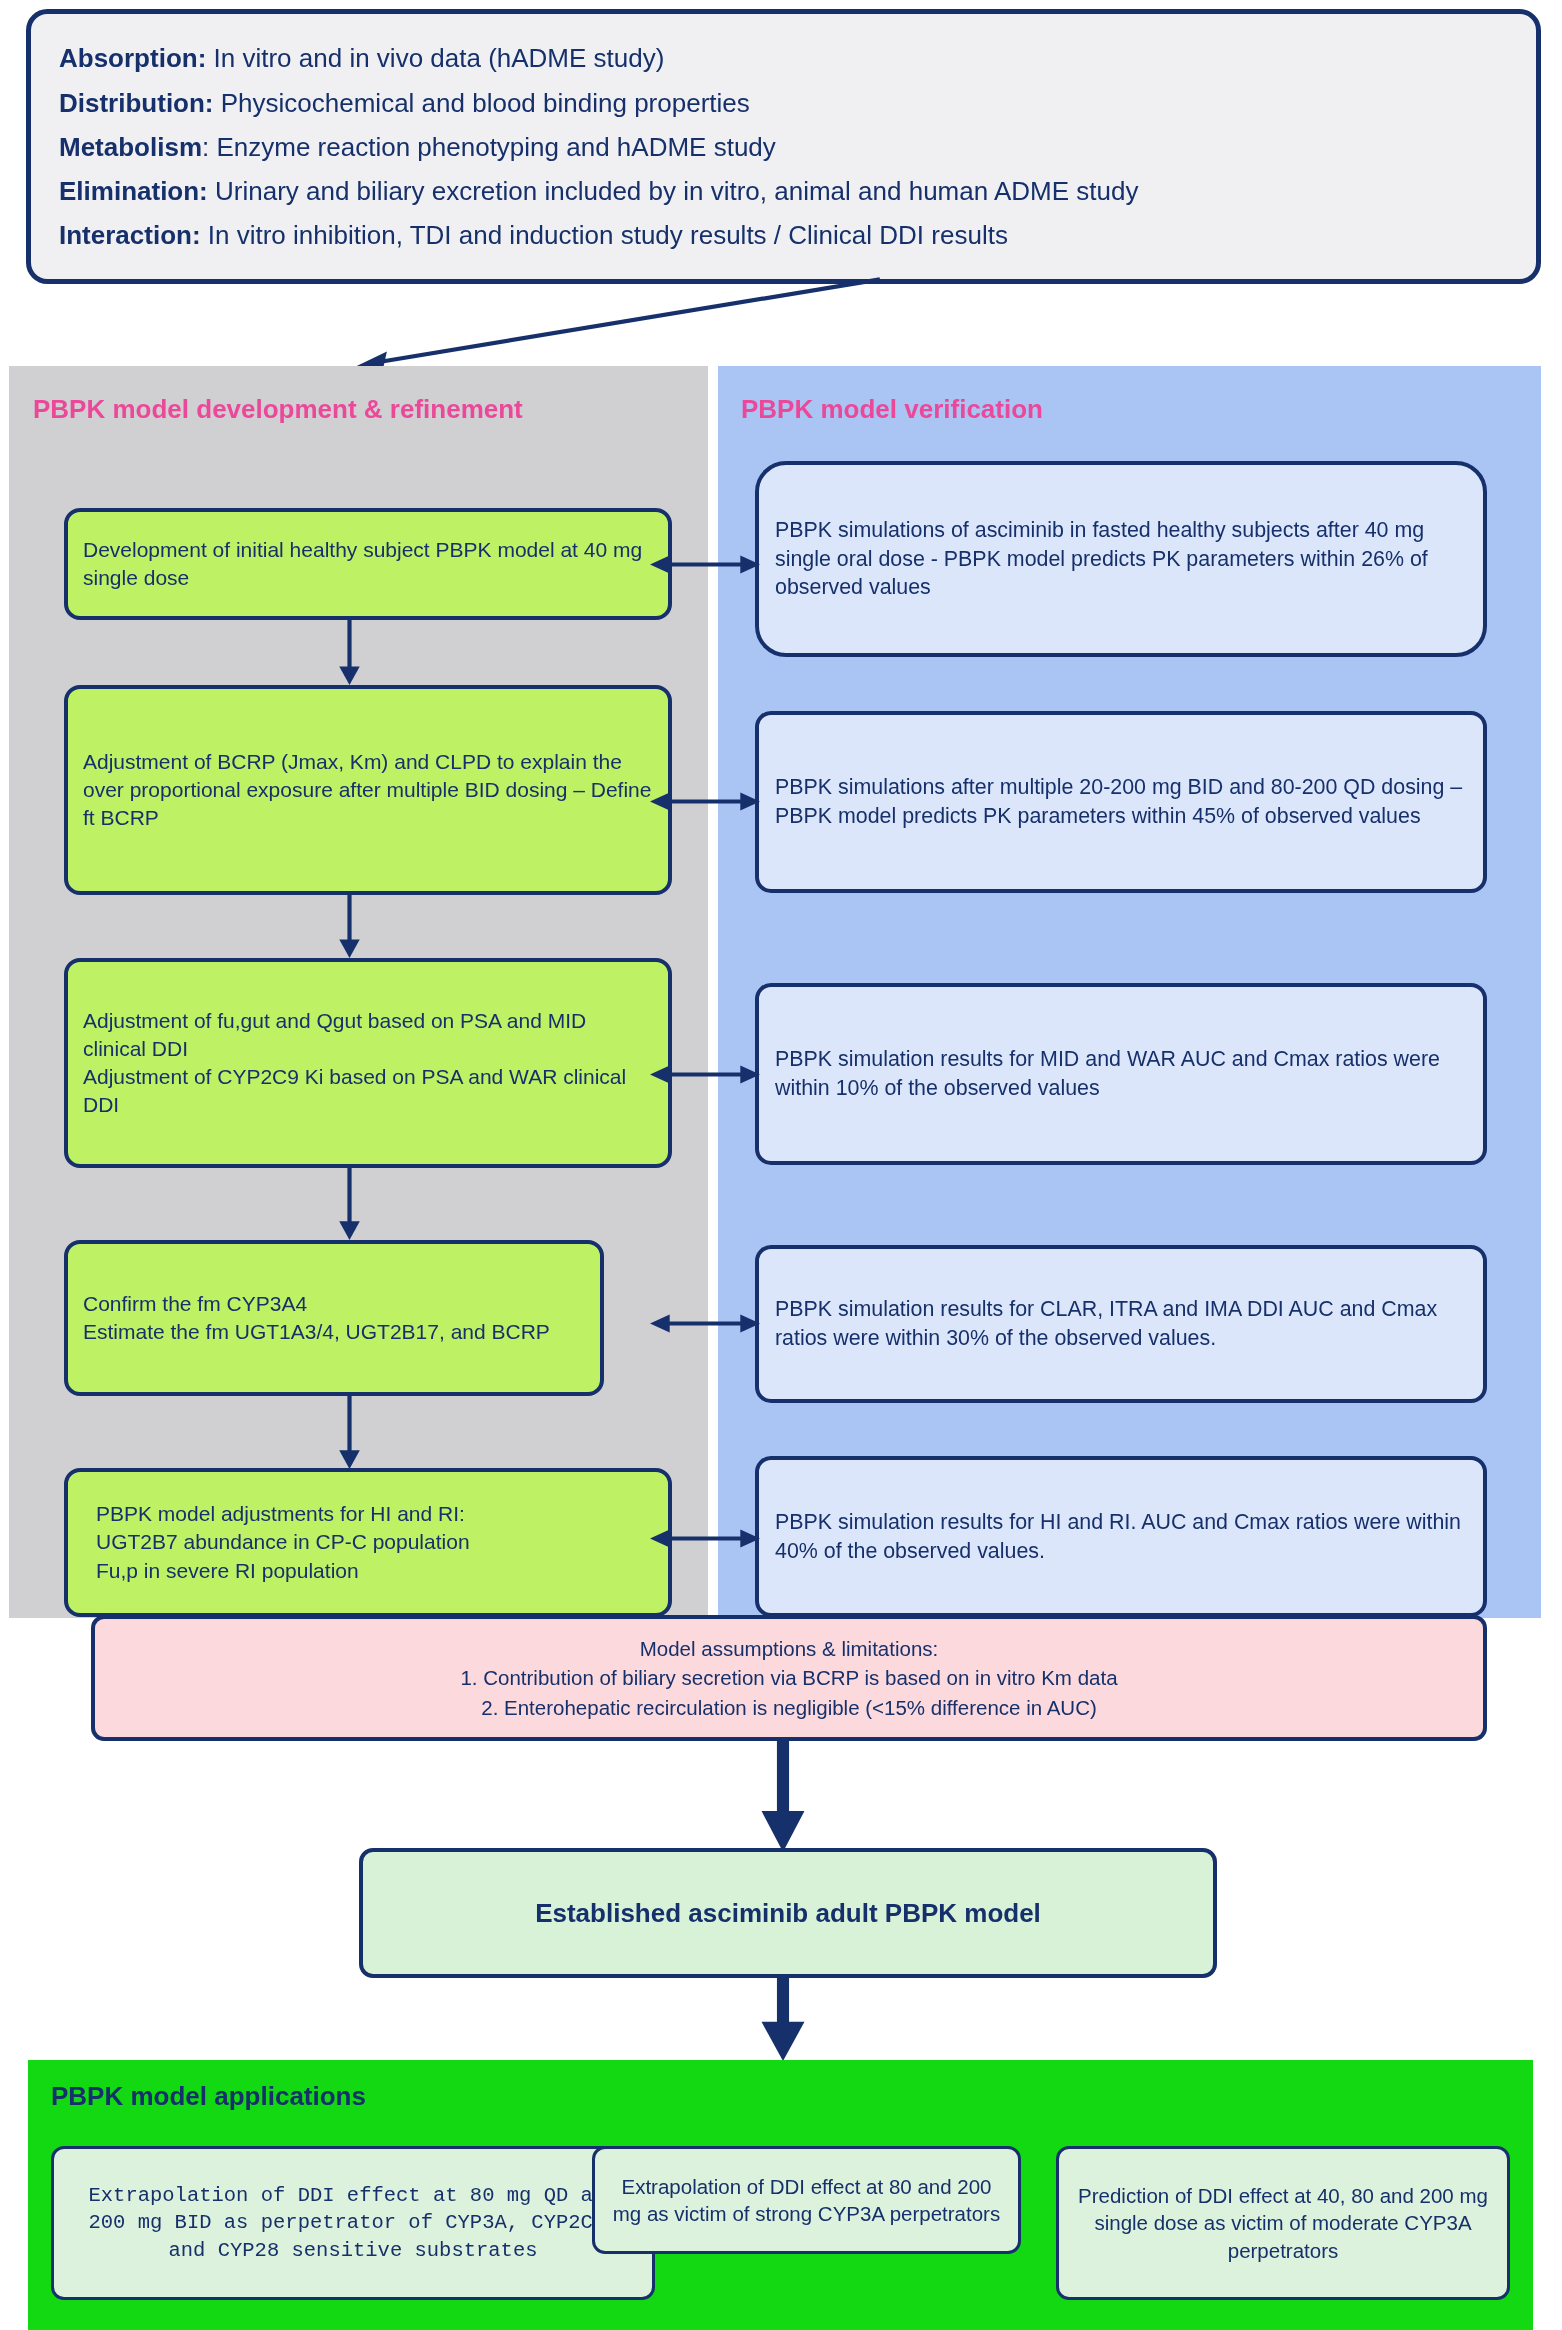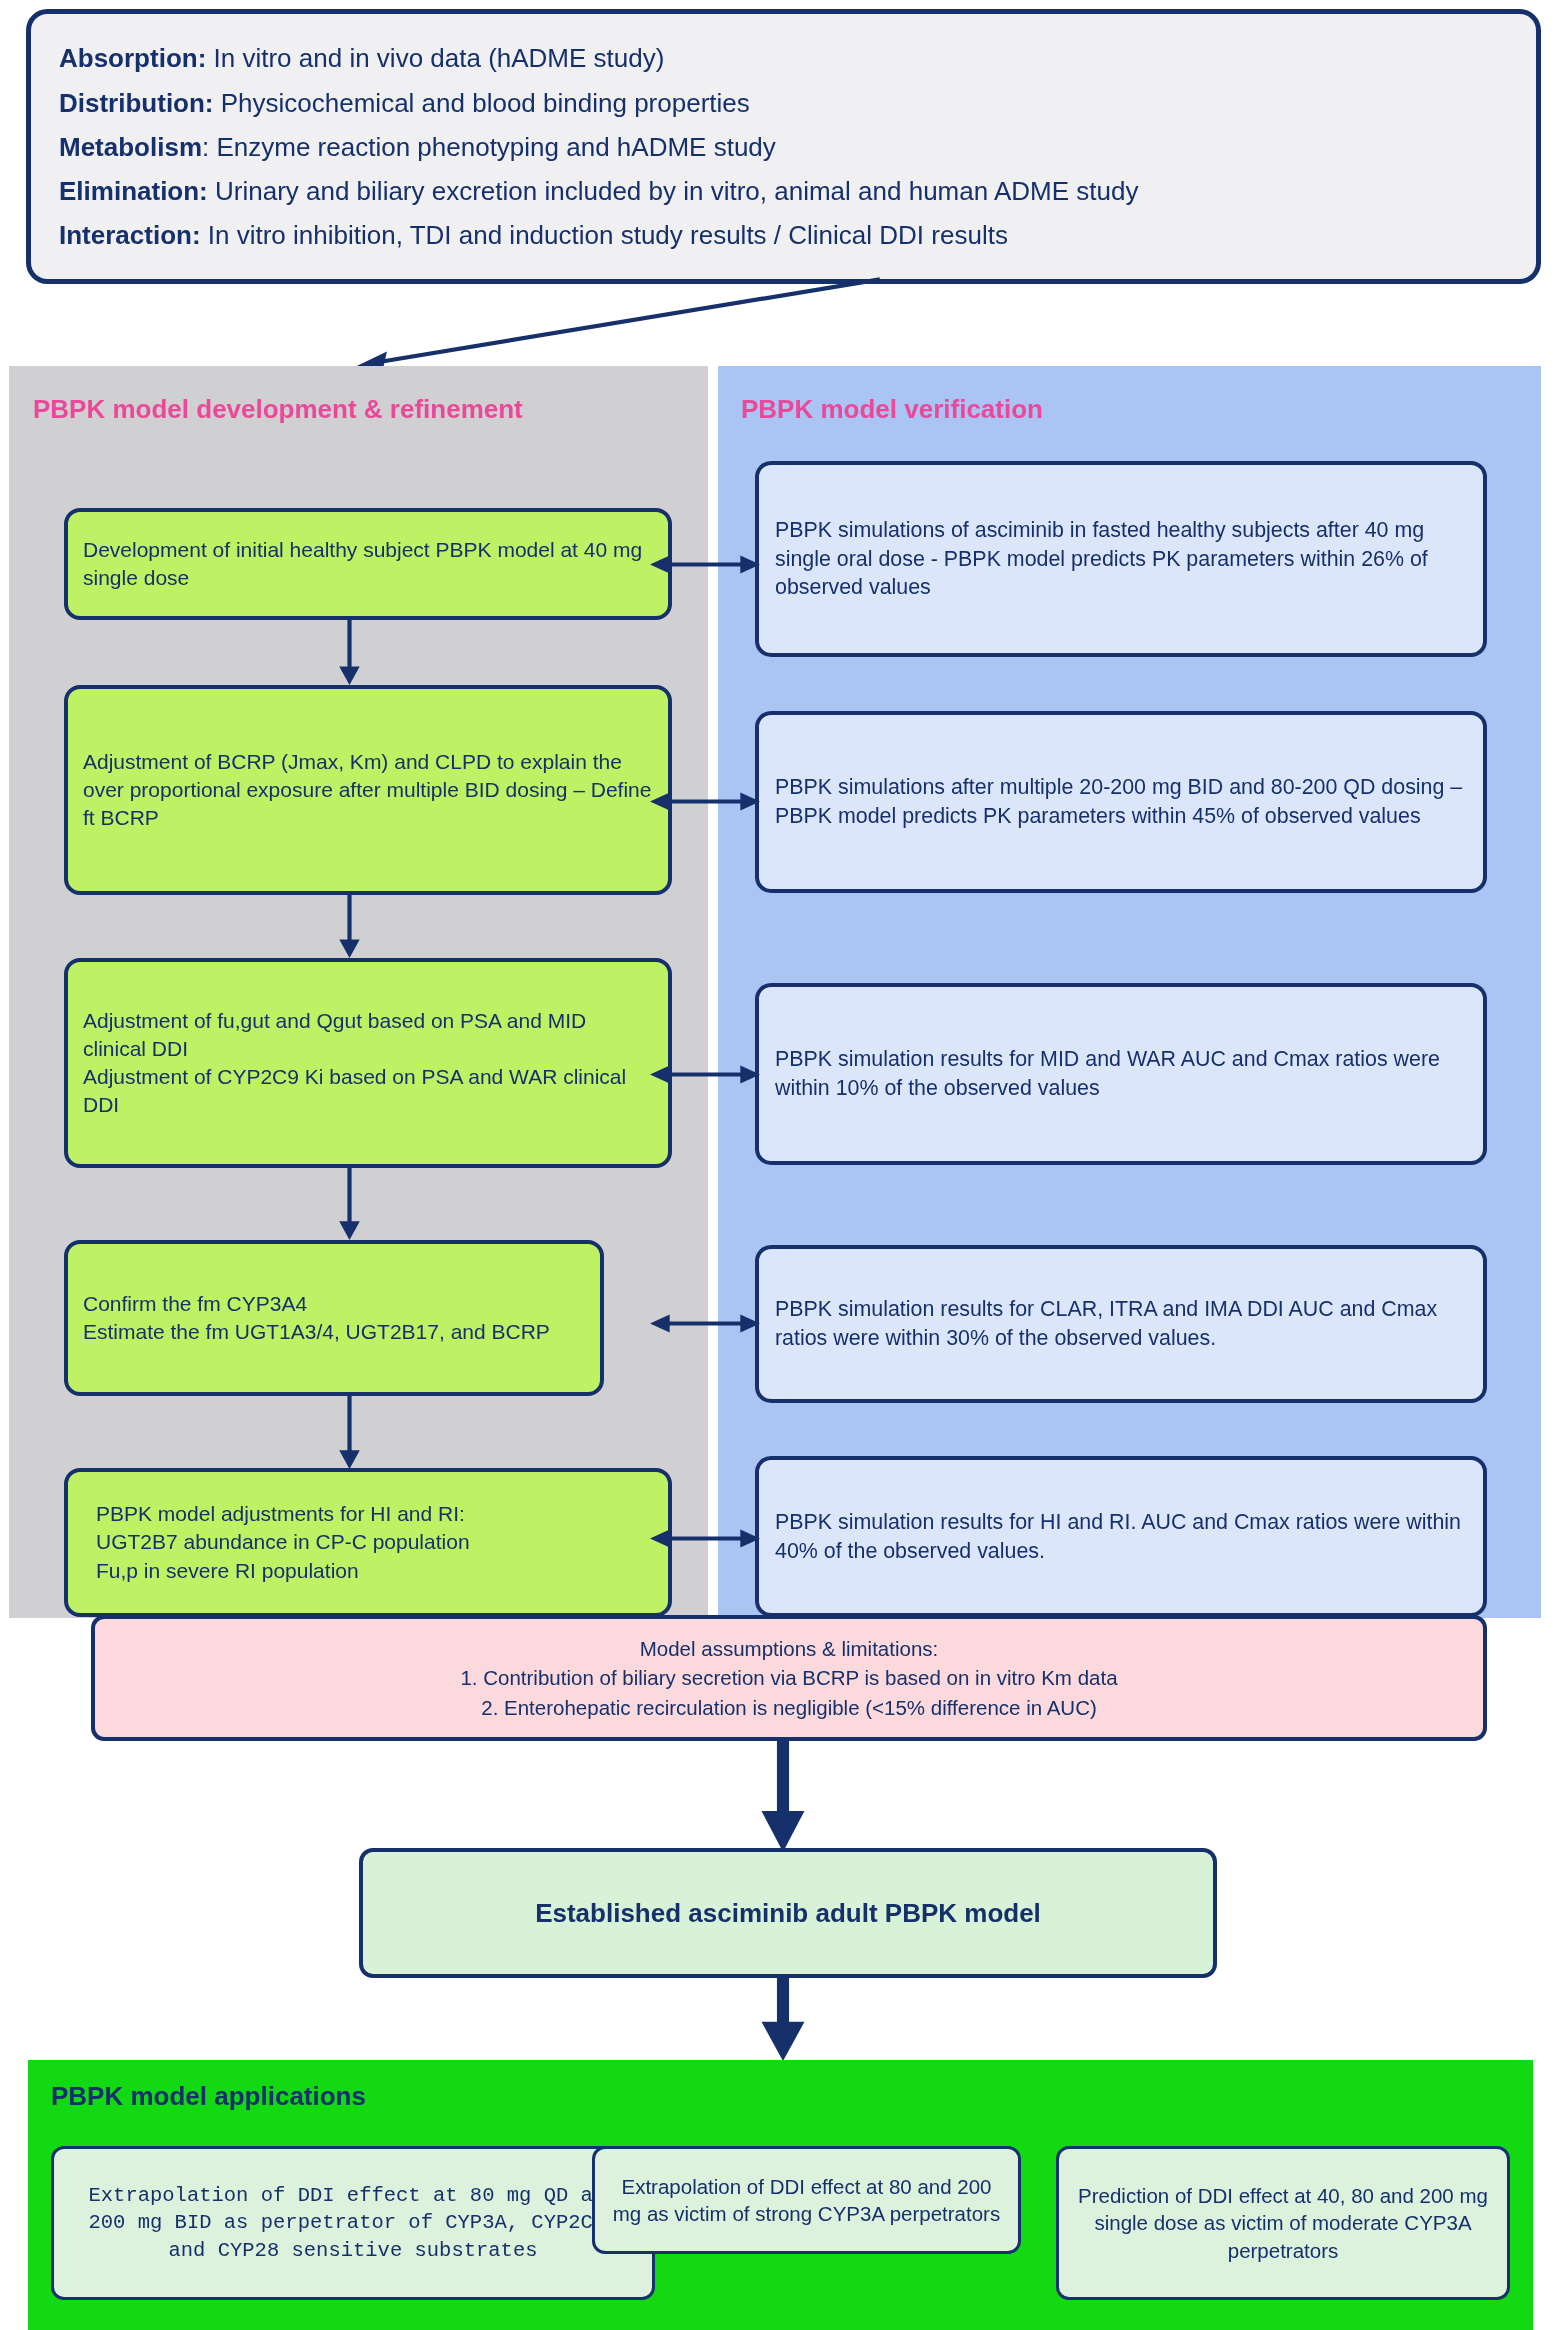--- a/index.html
+++ b/index.html
@@ -202,21 +202,21 @@
   <div class="txt" style="white-space:pre-line;">Confirm the fm CYP3A4
 Estimate the fm UGT1A3/4, UGT2B17, and BCRP</div>
 </div>
 
 <div class="rbox proc" style="left:44px; top:1468px; width:608px; height:149px;">
   <div class="txt" style="white-space:pre-line;padding-left:28px;">PBPK model adjustments for HI and RI:
 UGT2B7 abundance in CP-C population
 Fu,p in severe RI population</div>
 </div>
 
-<div class="rbox verif" style="left:755px; top:461px; width:732px; height:196px;">
+<div class="rbox verif" style="left:755px; top:461px; width:732px; height:196px;border-radius:31px;">
   <div class="txt">PBPK simulations of asciminib in fasted healthy subjects after 40 mg single oral dose - PBPK model predicts PK parameters within 26% of observed values</div>
 </div>
 
 <div class="rbox verif" style="left:755px; top:711px; width:732px; height:182px;">
   <div class="txt">PBPK simulations after multiple 20-200 mg BID and 80-200 QD dosing – PBPK model predicts PK parameters within 45% of observed values</div>
 </div>
 
 <div class="rbox verif" style="left:755px; top:983px; width:732px; height:182px;">
   <div class="txt">PBPK simulation results for MID and WAR AUC and Cmax ratios were within 10% of the observed values</div>
 </div>

